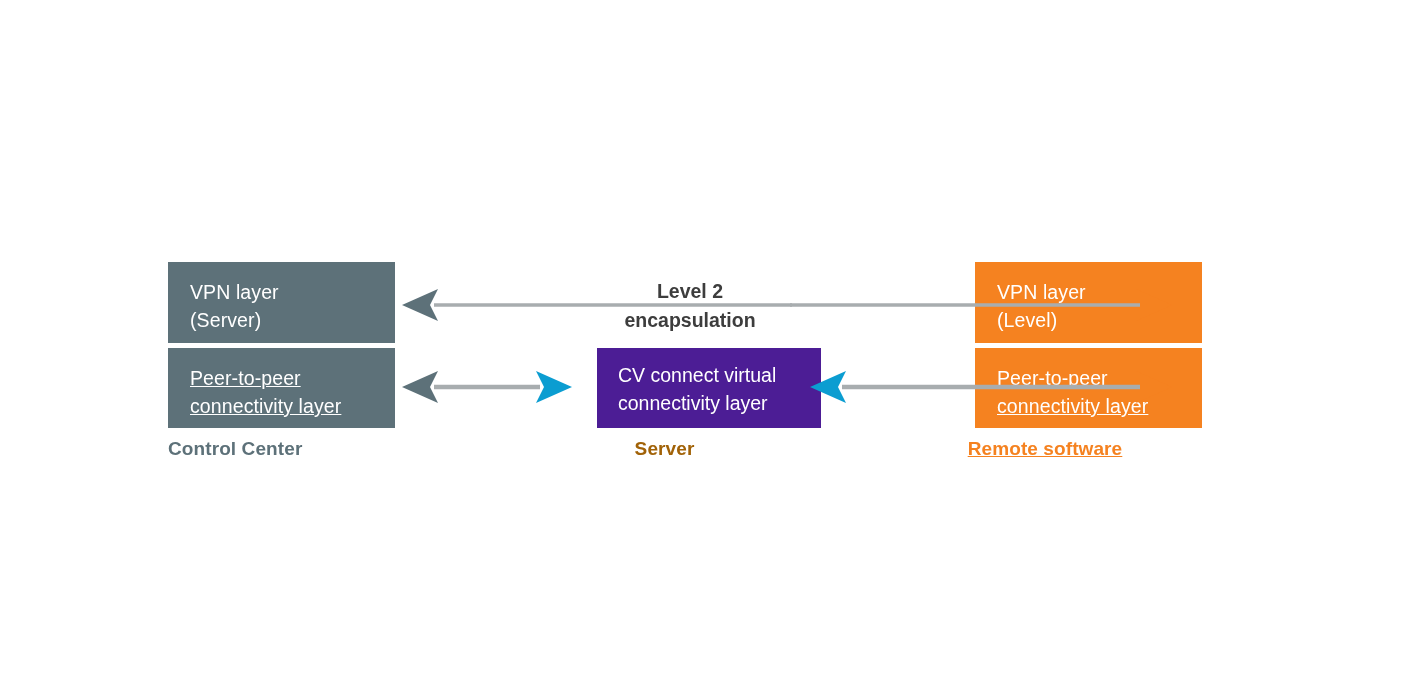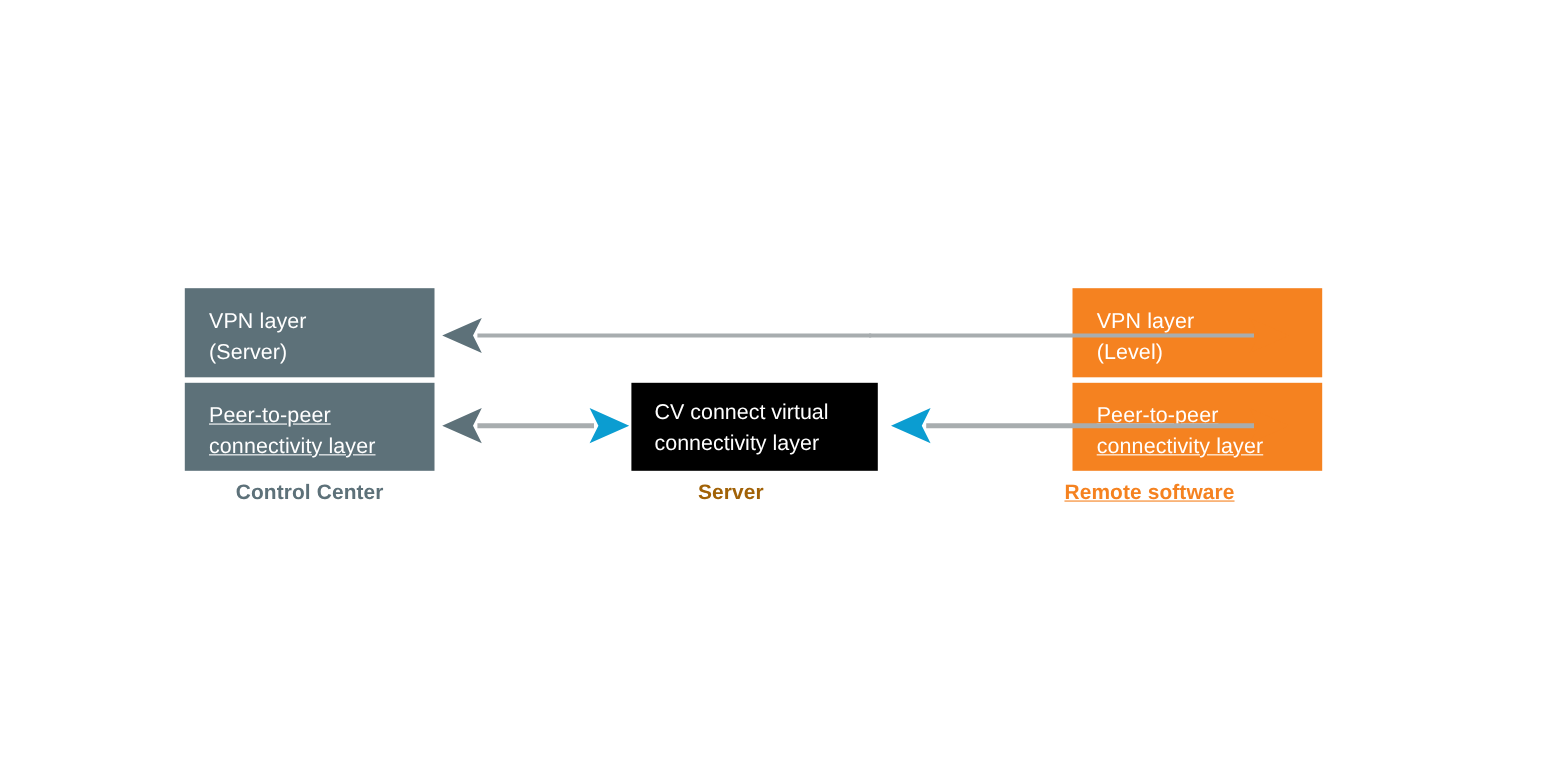--- a/index.html
+++ b/index.html
@@ -43,41 +43,41 @@
   .box-bottom { top: 86px;  height: 80px; text-decoration: underline; }
 
   .gray   { background: #5d7179; }
   .orange { background: #f58220; }
 
   #left-stack  { left: 168px; top: 262px; height: 166px; }
   #right-stack { left: 975px; top: 262px; height: 166px; }
 
   #center-box {
     position: absolute;
-    left: 574px;
+    left: 597px;
     top: 348px;
     width: 224px;
     height: 80px;
-    background: #000000;
+    background: #4c1d95;
     color: #ffffff;
     font-size: 19.5px;
     line-height: 28px;
     padding: 13px 0 0 21px;
   }
   #center-box .line { display: block; white-space: nowrap; }
 
   
   .caption {
     position: absolute;
     font-size: 19px;
     font-weight: bold;
     white-space: nowrap;
     letter-spacing: 0.1px;
   }
-  #caption-left   { left: 168px; top: 438px; width: 227px; text-align: center; color: #5d7179; }
+  #caption-left   { left: 168px; top: 438px; width: 227px; text-align: left; color: #5d7179; }
   #caption-center { left: 579px; top: 438px; width: 171px; text-align: center; color: #a16207; }
   #caption-right  { left: 947px; top: 438px; width: 196px; text-align: center; color: #f58220; text-decoration: underline; }
 
   
   #level2-label {
     position: absolute;
     left: 578px;
     top: 277px;
     width: 224px;
     text-align: center;
@@ -108,20 +108,24 @@
       <span class="line">VPN layer</span>
       <span class="line">(Server)</span>
     </div>
     <div class="layer-box box-bottom gray">
       <span class="line">Peer-to-peer</span>
       <span class="line">connectivity layer</span>
     </div>
   </div>
   <div id="caption-left" class="caption">Control Center</div>
 
+  <div id="level2-label">
+    <span class="line">Level 2</span>
+    <span class="line">encapsulation</span>
+  </div>
 
   <div id="center-box">
     <span class="line">CV connect virtual</span>
     <span class="line">connectivity layer</span>
   </div>
   <div id="caption-center" class="caption">Server</div>
 
   <div id="right-stack" class="stack">
     <div class="layer-box box-top orange">
       <span class="line">VPN layer</span>

